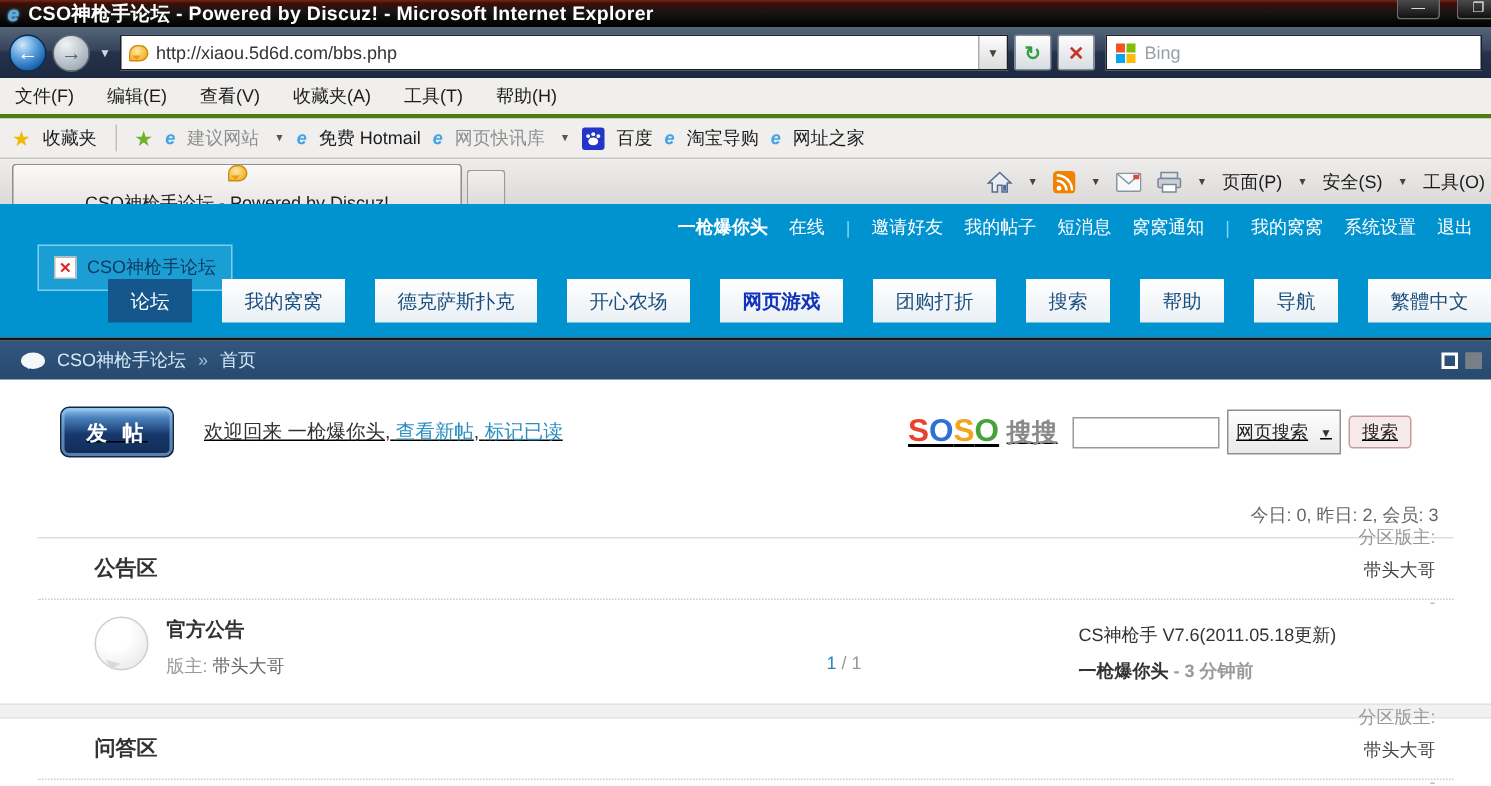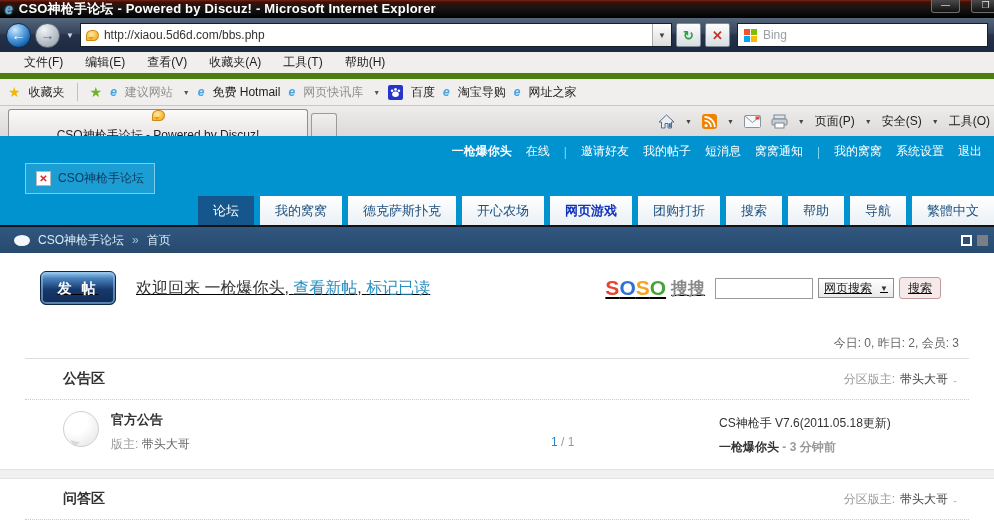--- a/index.html
+++ b/index.html
@@ -43,22 +43,22 @@
   .searchbox { flex:1; height:24px; background:#fff; border:1px solid #16202c; display:flex; align-items:center;
     padding-left:6px; gap:6px; margin-left:3px; }
   .winflag { width:13px; height:13px; display:grid; grid-template-columns:6px 6px; grid-template-rows:6px 6px; gap:1px; flex:none; }
   .winflag i { display:block; }
   .winflag i:nth-child(1){background:#f35325;} .winflag i:nth-child(2){background:#81bc06;}
   .winflag i:nth-child(3){background:#05a6f0;} .winflag i:nth-child(4){background:#ffba08;}
   .bing-input { border:none; outline:none; width:150px; font-size:12px; color:#333; font-family:"Liberation Sans",sans-serif; }
   .bing-input::placeholder { color:#9aa0a6; }
 
   
-  .menubar { height:27px; background:#f0efee; border-bottom:6px solid #4d7c0f; display:flex; align-items:center;
-    gap:22px; padding-left:24px; color:#1c1c1c; font-size:12px; }
+  .menubar { height:27px; background:#f0efee; border-bottom:3px solid #4d7c0f; display:flex; align-items:center;
+    gap:22px; padding-left:10px; color:#1c1c1c; font-size:12px; }
 
   
   .favbar { height:27px; background:#f0efee; border-bottom:1px solid #c9c6c2; display:flex; align-items:center;
     padding-left:8px; gap:8px; color:#1c1c1c; font-size:12px; }
   .gold-star { color:#f2b705; font-size:14px; }
   .green-star { color:#6fb32a; font-size:14px; }
   .vsep { width:1px; height:18px; background:#c4c1bd; margin:0 4px; }
   .mini-e { color:#4aa3e0; font-weight:bold; font-style:italic; font-size:12px; text-shadow:0 0 1px #bfe2f7; }
   .fav-gray { color:#8f8f8f; }
   .tiny-drop { font-size:7px; color:#555; margin-left:2px; }
@@ -79,21 +79,21 @@
   
   .fheader { height:89px; background:#0093d0; position:relative; }
   .userlinks { position:absolute; top:7px; right:12px; display:flex; gap:14px; align-items:center; color:#fff; font-size:12px; }
   .userlinks .uname { font-weight:bold; }
   .userlinks .pipe { color:#7fd6f2; }
   .sitelogo { position:absolute; left:25px; top:27px; border:1px solid #7ccdec; background:rgba(255,255,255,0.10);
     display:flex; align-items:center; gap:7px; padding:6px 10px; }
   .redx { width:15px; height:15px; background:#fff; border:1px solid #b9b9b9; color:#d22; font-weight:bold; font-size:10px;
     display:flex; align-items:center; justify-content:center; }
   .sitelogo-text { color:#11375e; font-size:12px; }
-  .fnav { position:absolute; right:0; bottom:0; display:flex; gap:6px; align-items:flex-end; }
+  .fnav { position:absolute; right:0; bottom:10px; display:flex; gap:20px; align-items:flex-end; }
   .fnav .ftab { height:29px; line-height:29px; padding:0 15px; font-size:13px; background:linear-gradient(#ffffff,#eaf0f5);
     color:#1b4f7e; white-space:nowrap; }
   .fnav .ftab.active { background:#15568c; color:#fff; }
   .fnav .ftab.hot { color:#1133bb; font-weight:bold; }
 
   
   .crumbbar { height:28px; background:linear-gradient(#32577f,#27496e); border-top:2px solid #101418;
     display:flex; align-items:center; padding:0 14px; gap:8px; position:relative; }
   .crumb-bubble { width:16px; height:11px; background:#f4f8fb; border-radius:50%; position:relative; flex:none; }
   .crumb-bubble::after { content:""; position:absolute; left:2px; bottom:-3px; border:3px solid transparent; border-top-color:#f4f8fb; }
@@ -103,37 +103,37 @@
   .sq-outline { width:11px; height:11px; border:2px solid #fff; }
   .sq-solid { width:11px; height:11px; background:#787f86; border:2px solid #787f86; }
 
   
   .content { background:#fff; padding:0 25px; }
   .toolbar-row { margin-top:18px; display:flex; align-items:center;text-decoration:underline; }
   .post-btn { margin-left:15px; width:76px; height:34px; border-radius:6px; border:1px solid #0c2747;
     background:linear-gradient(180deg,#9dcbee 0%,#4a82bd 20%,#17386c 55%,#102c57 100%);
     box-shadow:inset 0 0 0 2px rgba(150,200,240,0.55); color:#fff; font-weight:bold; font-size:14px;
     letter-spacing:3px; text-align:center; line-height:32px; }
-  .welcome { margin-left:20px; color:#333; font-size:16px; }
+  .welcome { margin-left:20px; color:#333; font-size:13px; }
   .welcome .lnk { color:#2a8fc0; }
   .soso-block { margin-left:auto; margin-right:28px; display:flex; align-items:center; gap:5px; }
   .soso-logo { font-size:21px; font-weight:bold; letter-spacing:0; }
   .soso-logo .c0{color:#e8432d;} .soso-logo .c1{color:#2f6fd6;} .soso-logo .c2{color:#f2a51f;} .soso-logo .c3{color:#46a33c;}
   .soso-suffix { font-size:17px; font-weight:bold; color:#8a8a8a; margin-right:5px; }
   .soso-input { width:98px; height:21px; border:1px solid #9a9a9a; outline:none; font-family:"Liberation Sans",sans-serif; }
-  .soso-select { height:20px; border:1px solid #8f8f8f; background:linear-gradient(#fff,#e9e9e9); display:flex;
+  .soso-select { height:30px; border:1px solid #8f8f8f; background:linear-gradient(#fff,#e9e9e9); display:flex;
     align-items:center; gap:8px; padding:0 5px; font-size:12px; color:#222; }
   .soso-select .arr { font-size:8px; color:#333; }
   .soso-btn { height:22px; padding:0 8px; background:#f6e9e9; border:1px solid #c59a9a; border-radius:3px;
     font-size:12px; color:#222; line-height:20px; }
   .stats-row { margin-top:30px; text-align:right; color:#666; font-size:12px; padding-right:10px; }
   .hr { border-bottom:1px solid #dcdcdc; margin-top:6px; }
   .section-head { height:40px; display:flex; align-items:center; justify-content:space-between; padding:0 12px 0 38px; }
   .section-title { font-size:14px; font-weight:bold; color:#333; }
-  .section-mod { font-size:12px; color:#999; display:flex; gap:5px; align-items:flex-end; }
+  .section-mod { font-size:12px; color:#999; display:flex; gap:5px; align-items:flex-end;flex-direction:column; }
   .section-mod .modname { color:#444; }
   .section-mod .dash { color:#bbb; }
   .dotted { border-bottom:1px dotted #ccc; }
   .forum-row { display:flex; padding:11px 12px 13px 38px; align-items:flex-start; }
   .bubble { width:36px; height:36px; border-radius:50%; border:1px solid #cfcfcf;
     background:radial-gradient(circle at 35% 30%,#ffffff 35%,#efefef 70%,#e2e2e2); position:relative; flex:none; }
   .bubble::after { content:""; position:absolute; left:5px; bottom:-5px; border:5px solid transparent;
     border-top-color:#d9d9d9; transform:rotate(15deg); }
   .forum-main { margin-left:12px; }
   .forum-title { font-size:13px; font-weight:bold; color:#333; }

